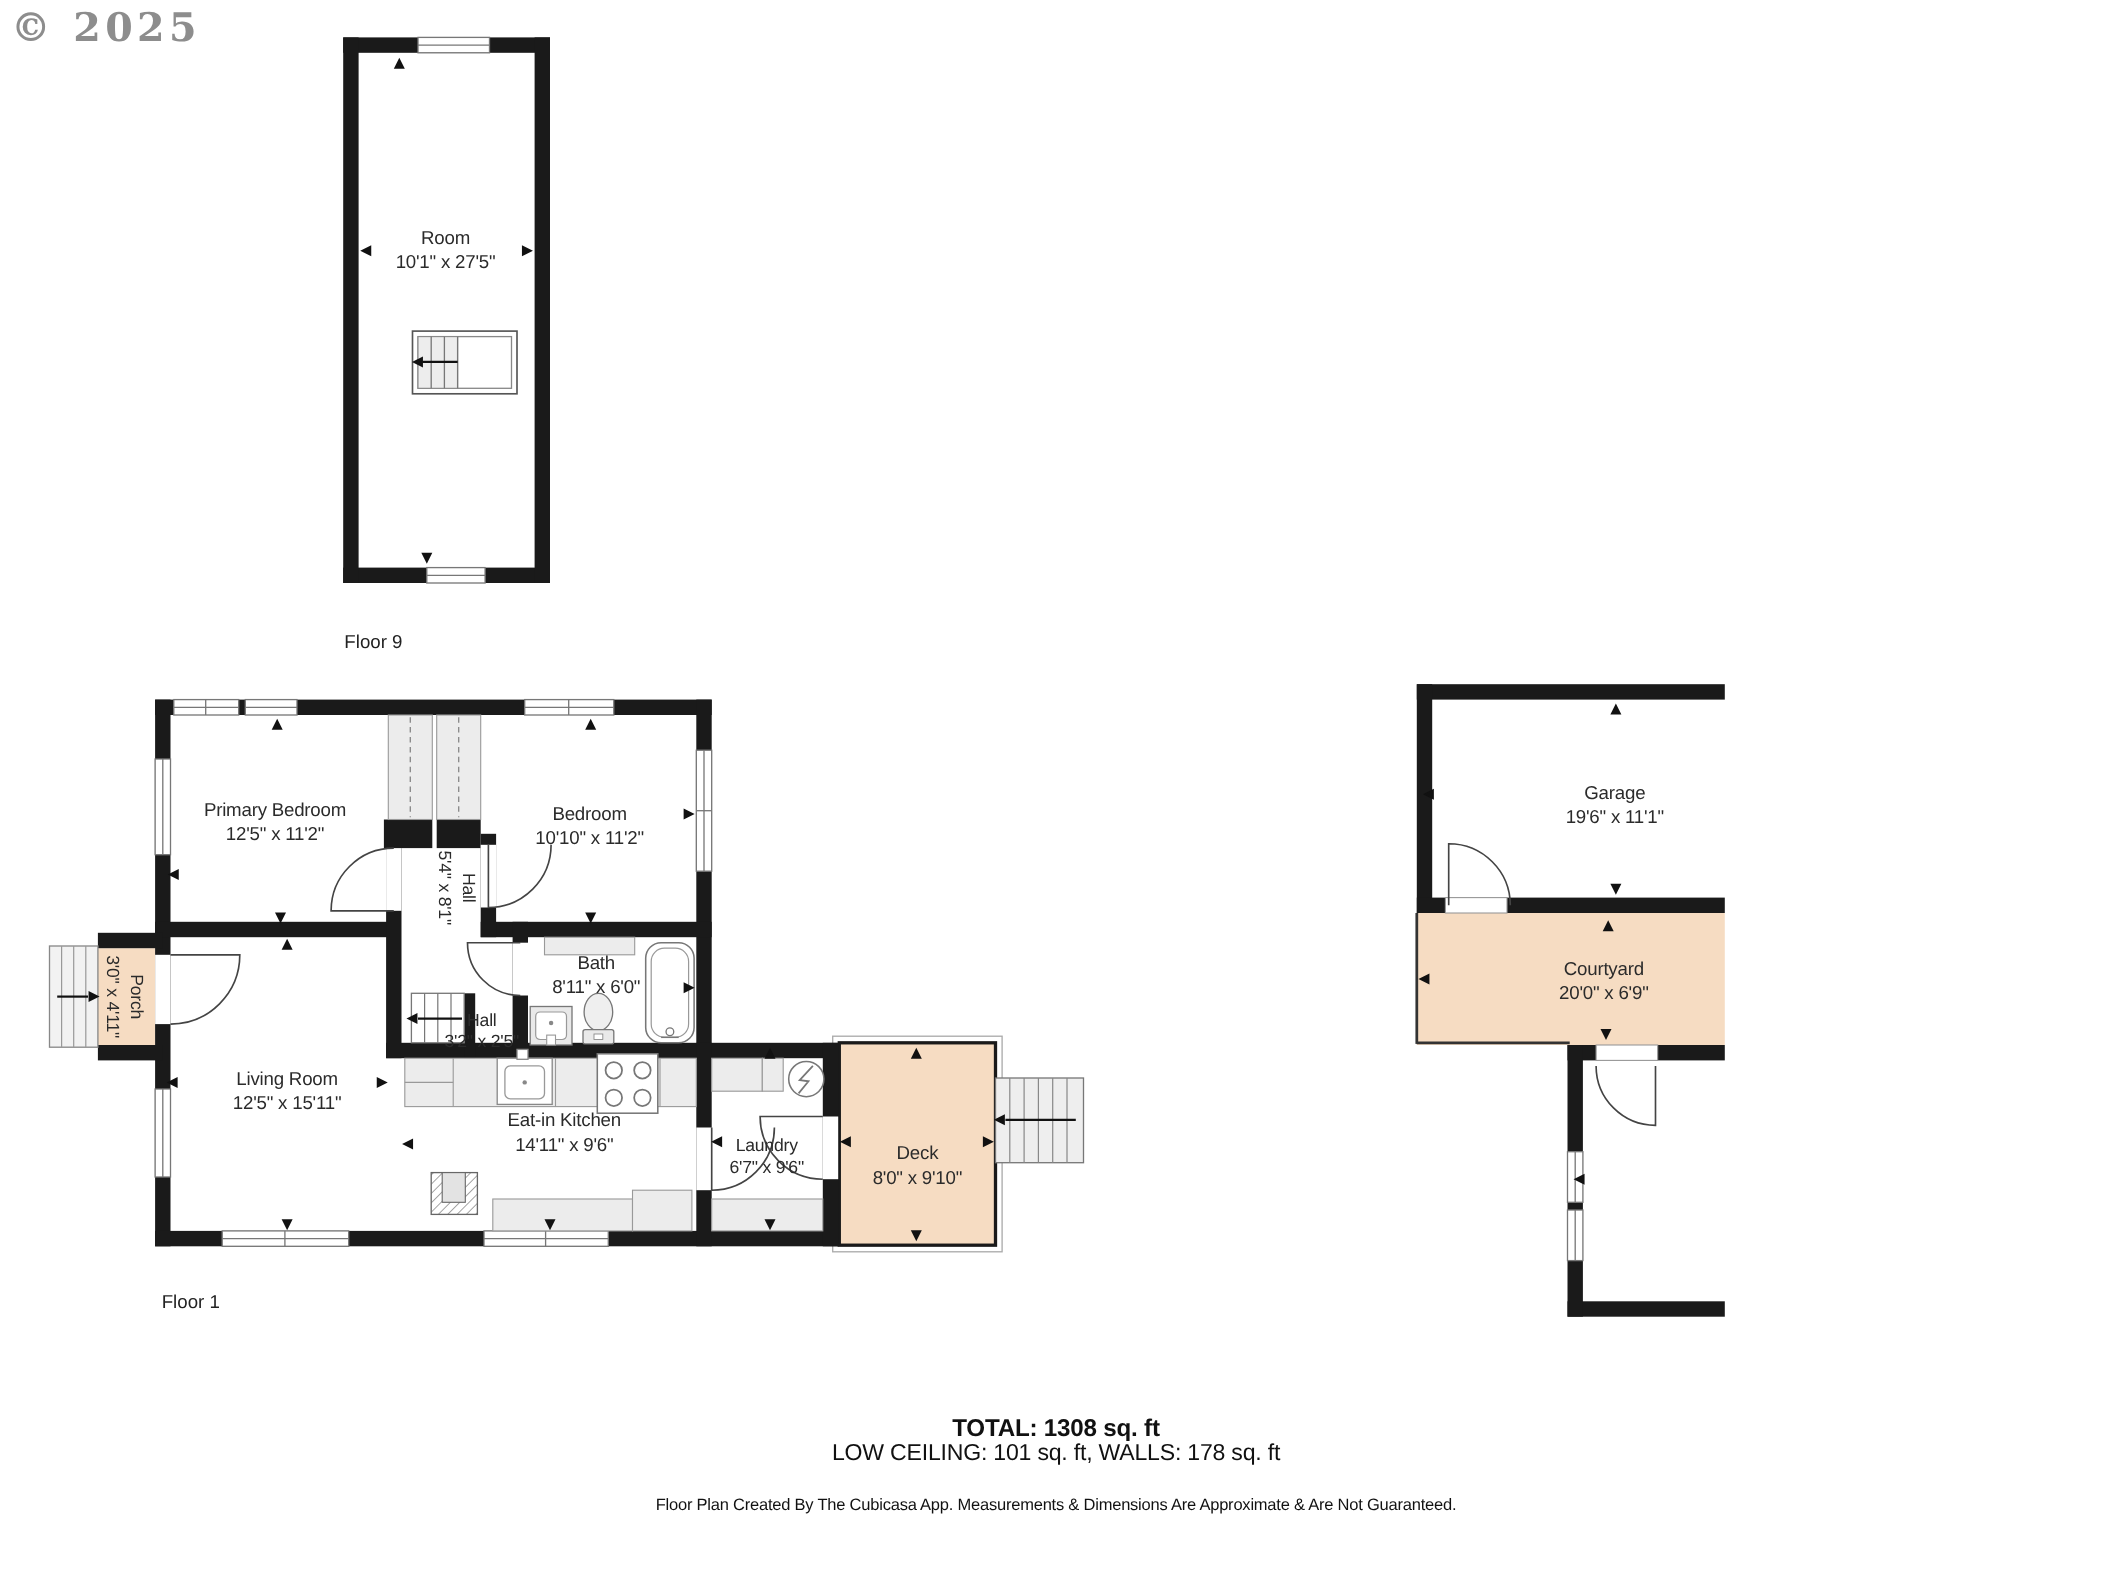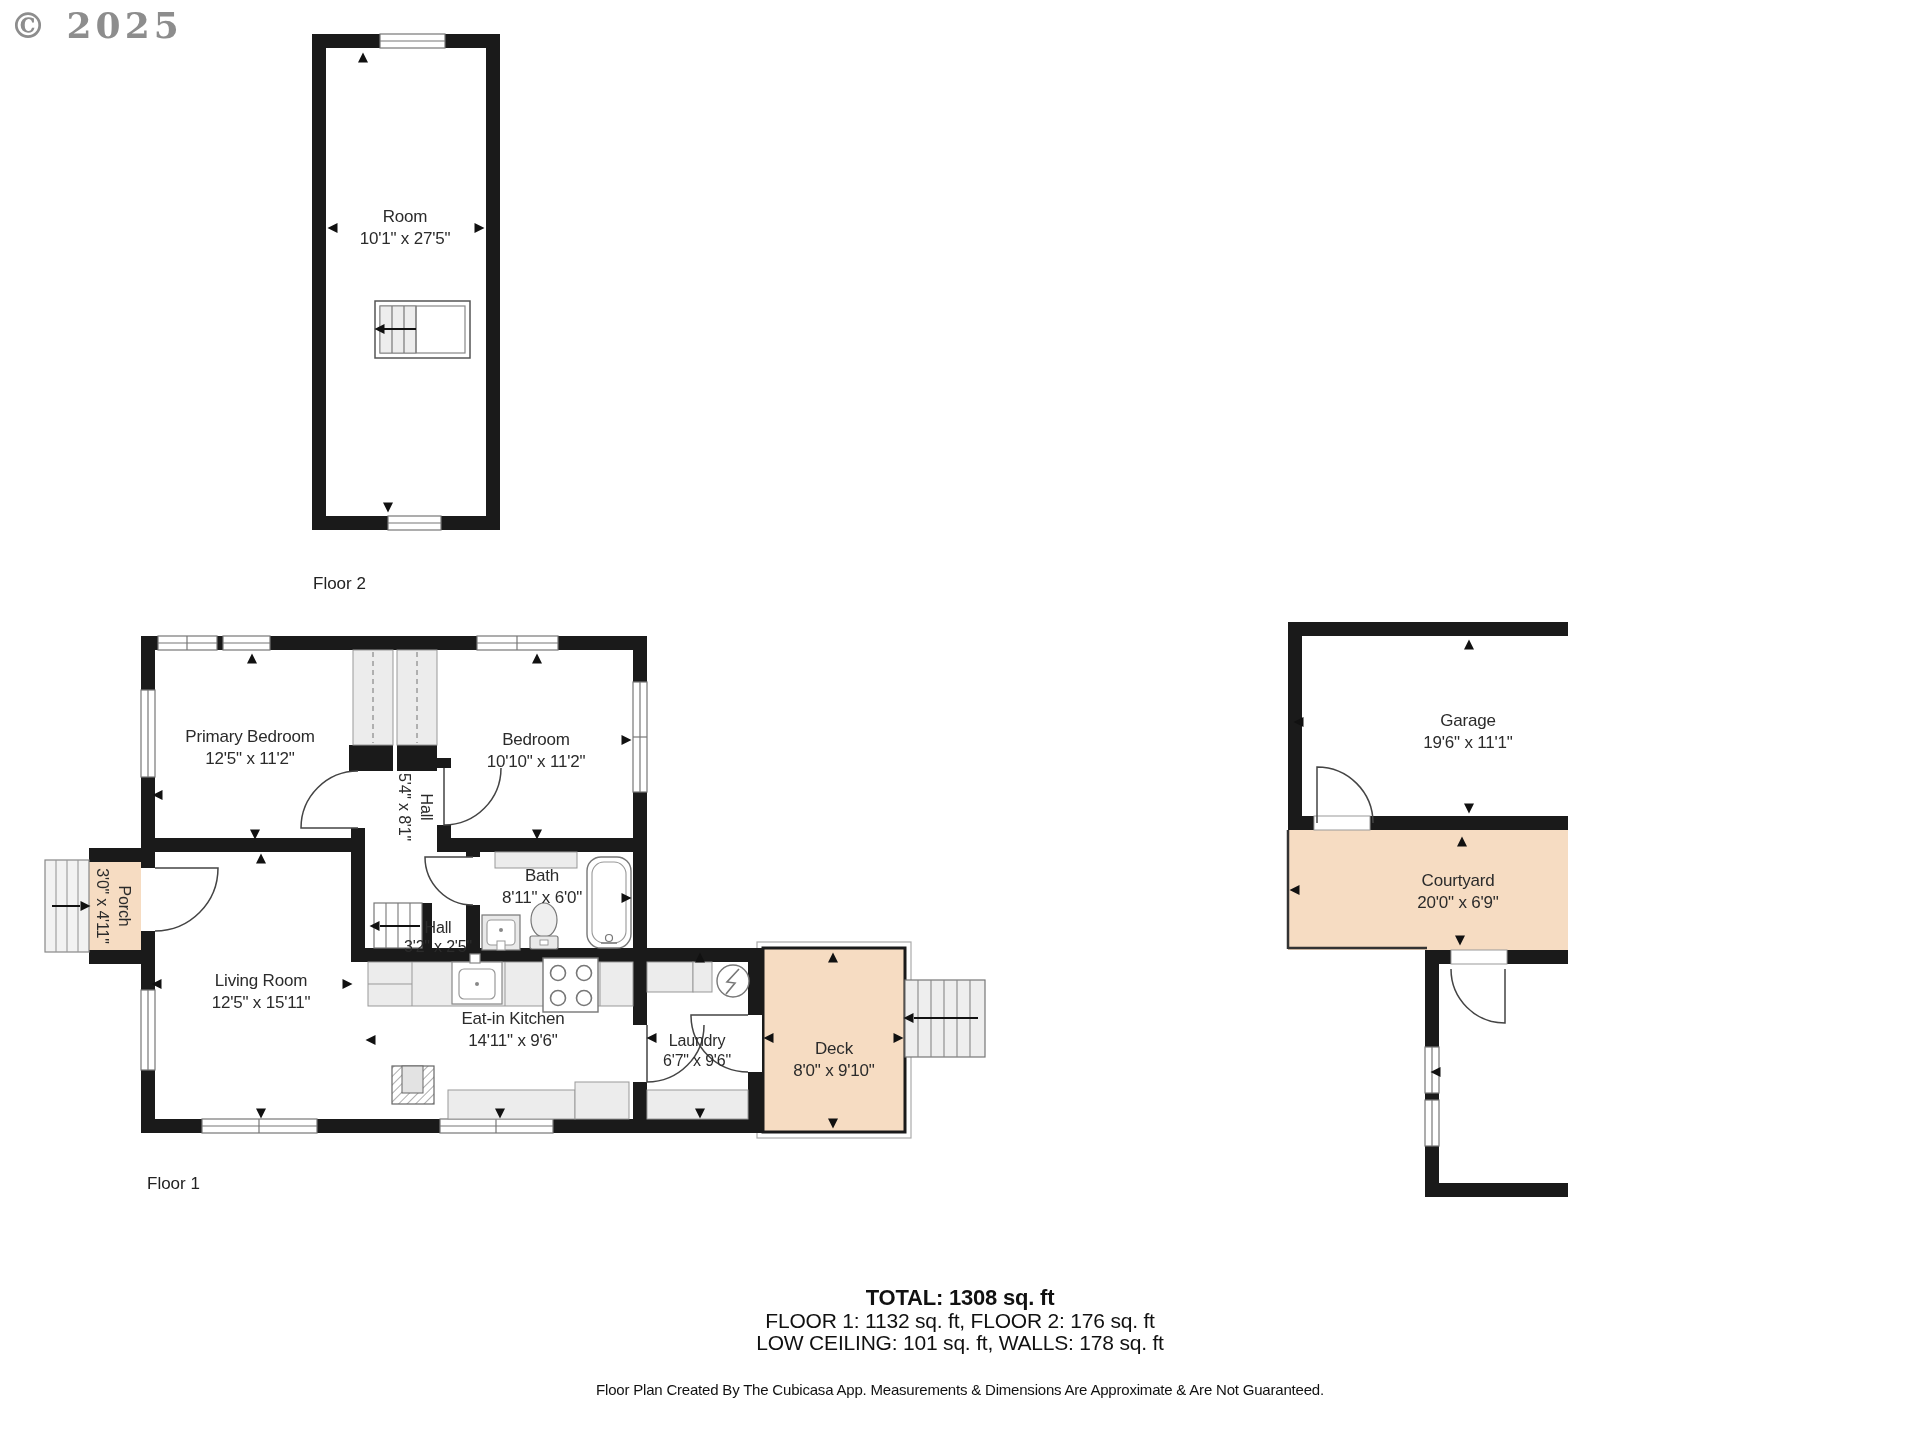--- a/index.html
+++ b/index.html
@@ -378,23 +378,22 @@
         </g>
       </g>
     </g>
 
     <g>
       <polygon points="1840,1352 1888,1406 1856,1402 1850,1426" fill="#0b0b0b"></polygon>
       <text x="1813" y="1352" font-size="21" font-style="italic" transform="rotate(-40 1813 1352)">N</text>
     </g>
   </svg>
 
-  <div id="floor2-label" class="floor-label">Floor 2</div>
+  <div id="floor2-label" class="floor-label">Floor 9</div>
   <div id="floor1-label" class="floor-label">Floor 1</div>
 
   <div id="summary">
     <div class="ln bold">TOTAL: 1308 sq. ft</div>
-    <div class="ln">FLOOR 1: 1132 sq. ft, FLOOR 2: 176 sq. ft</div>
     <div class="ln">LOW CEILING: 101 sq. ft, WALLS: 178 sq. ft</div>
     <div id="disclaimer">Floor Plan Created By The Cubicasa App. Measurements &amp; Dimensions Are Approximate &amp; Are Not Guaranteed.</div>
   </div>
 
 </div>
 
 </body></html>

